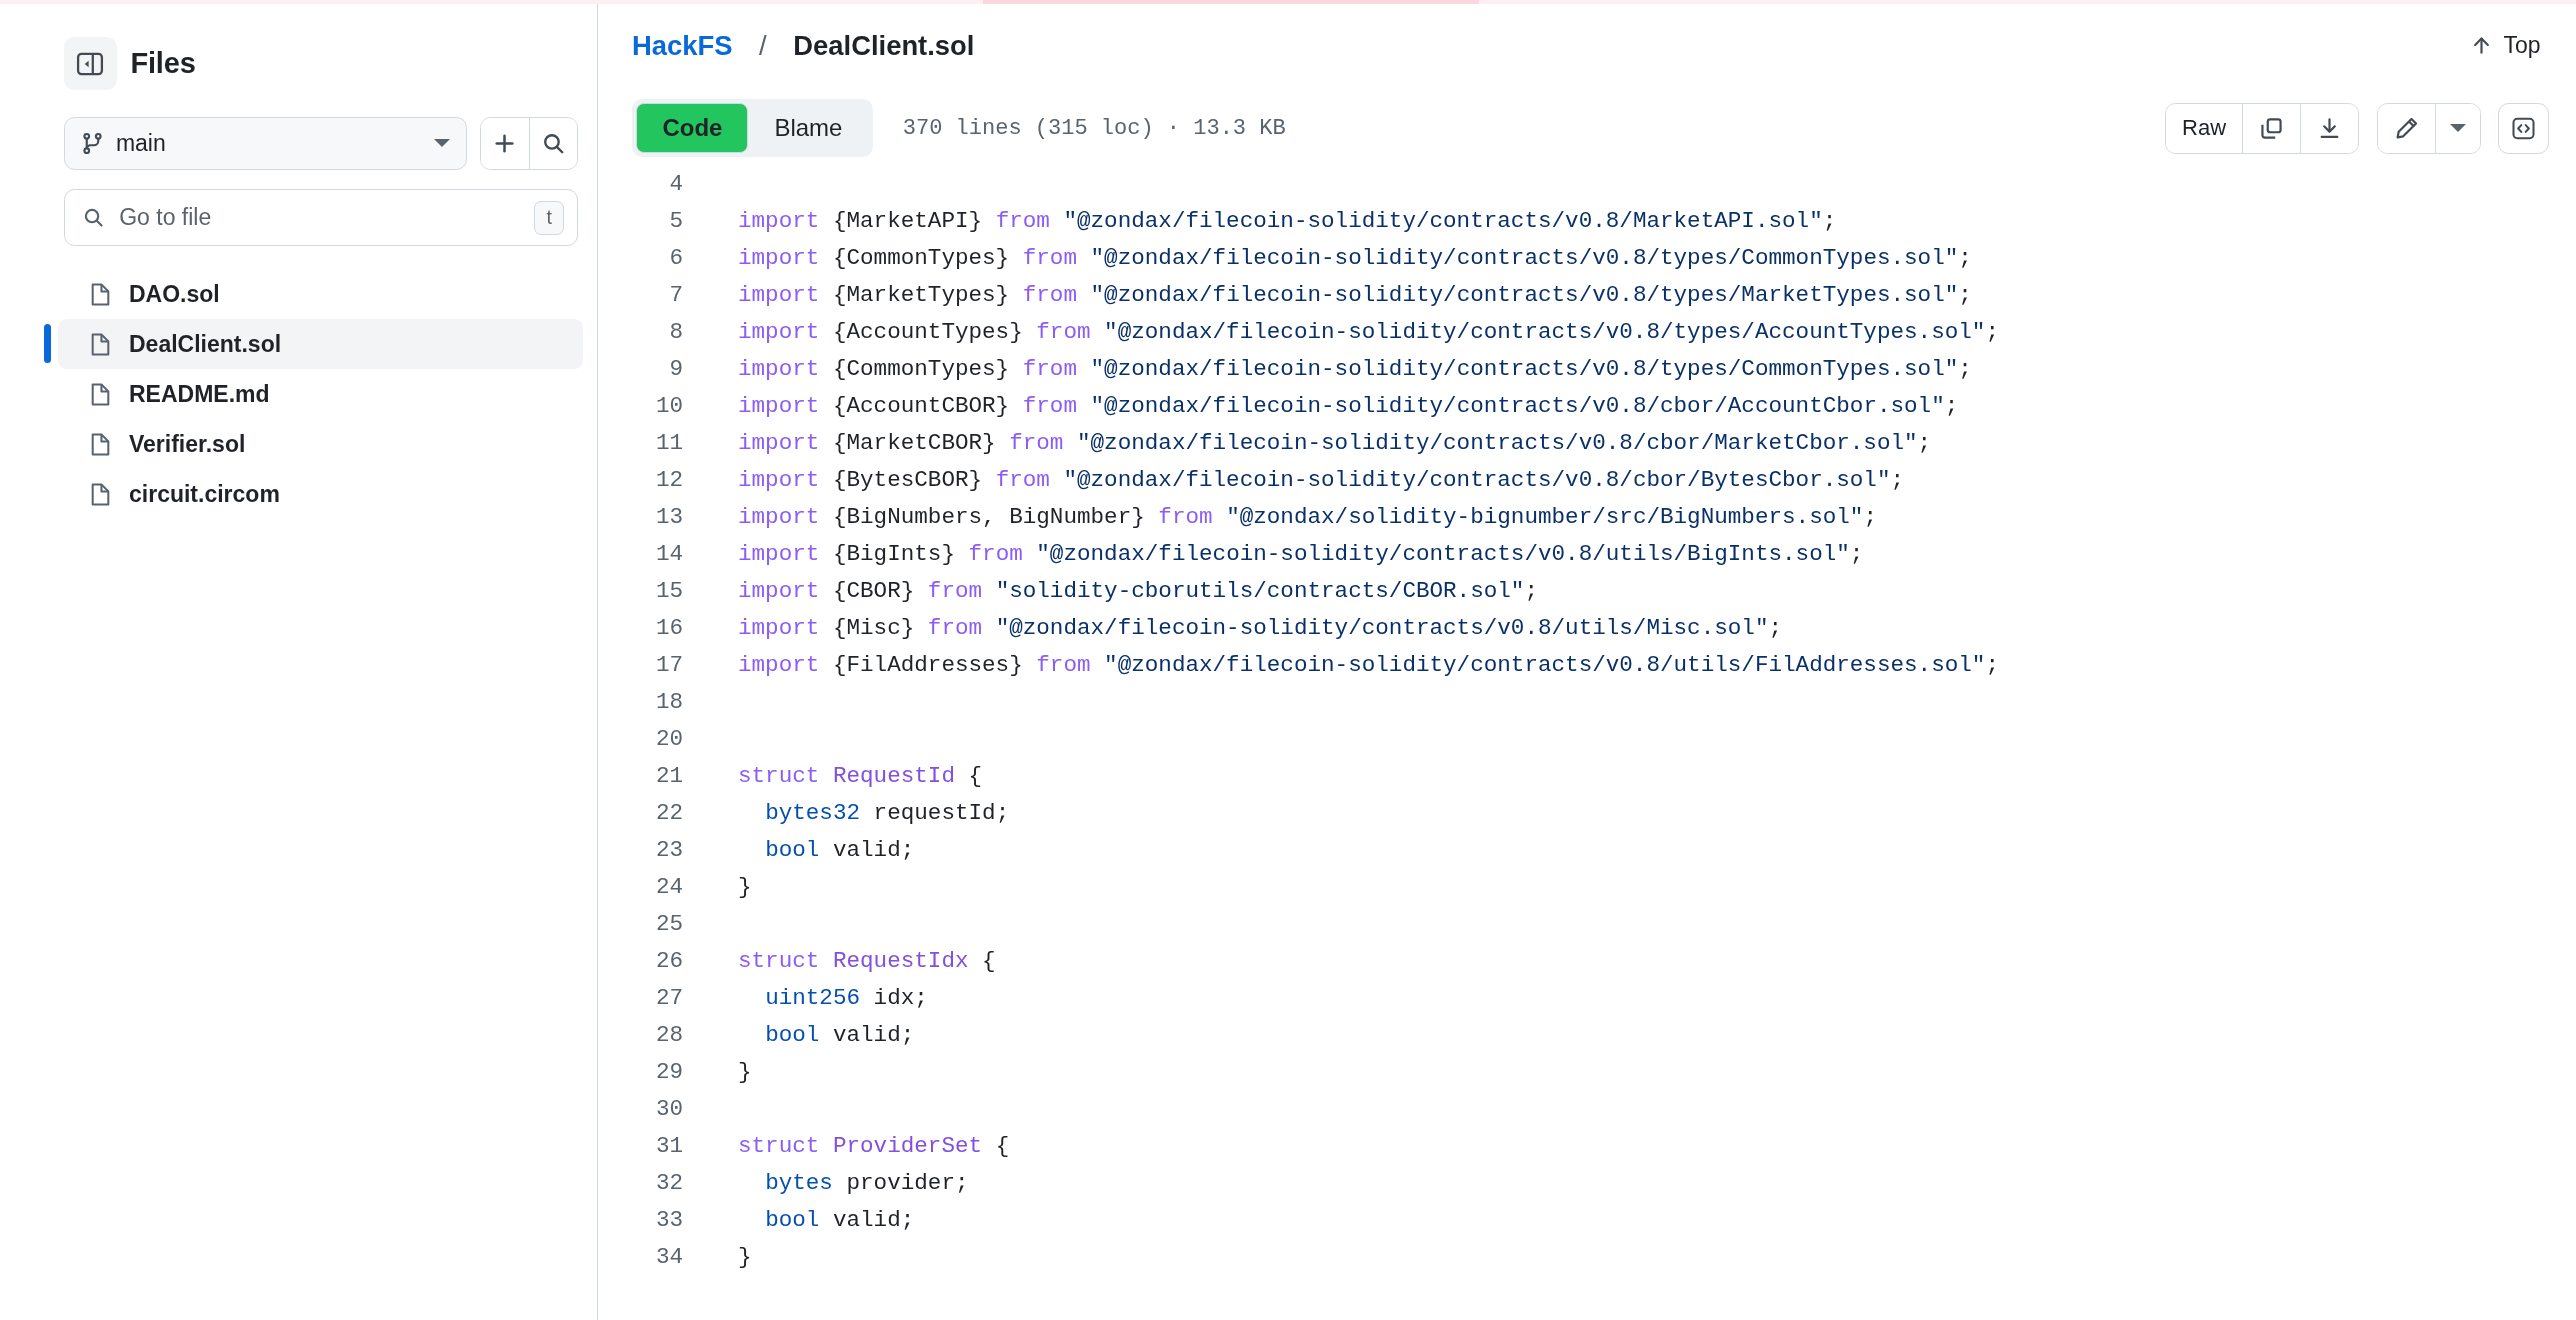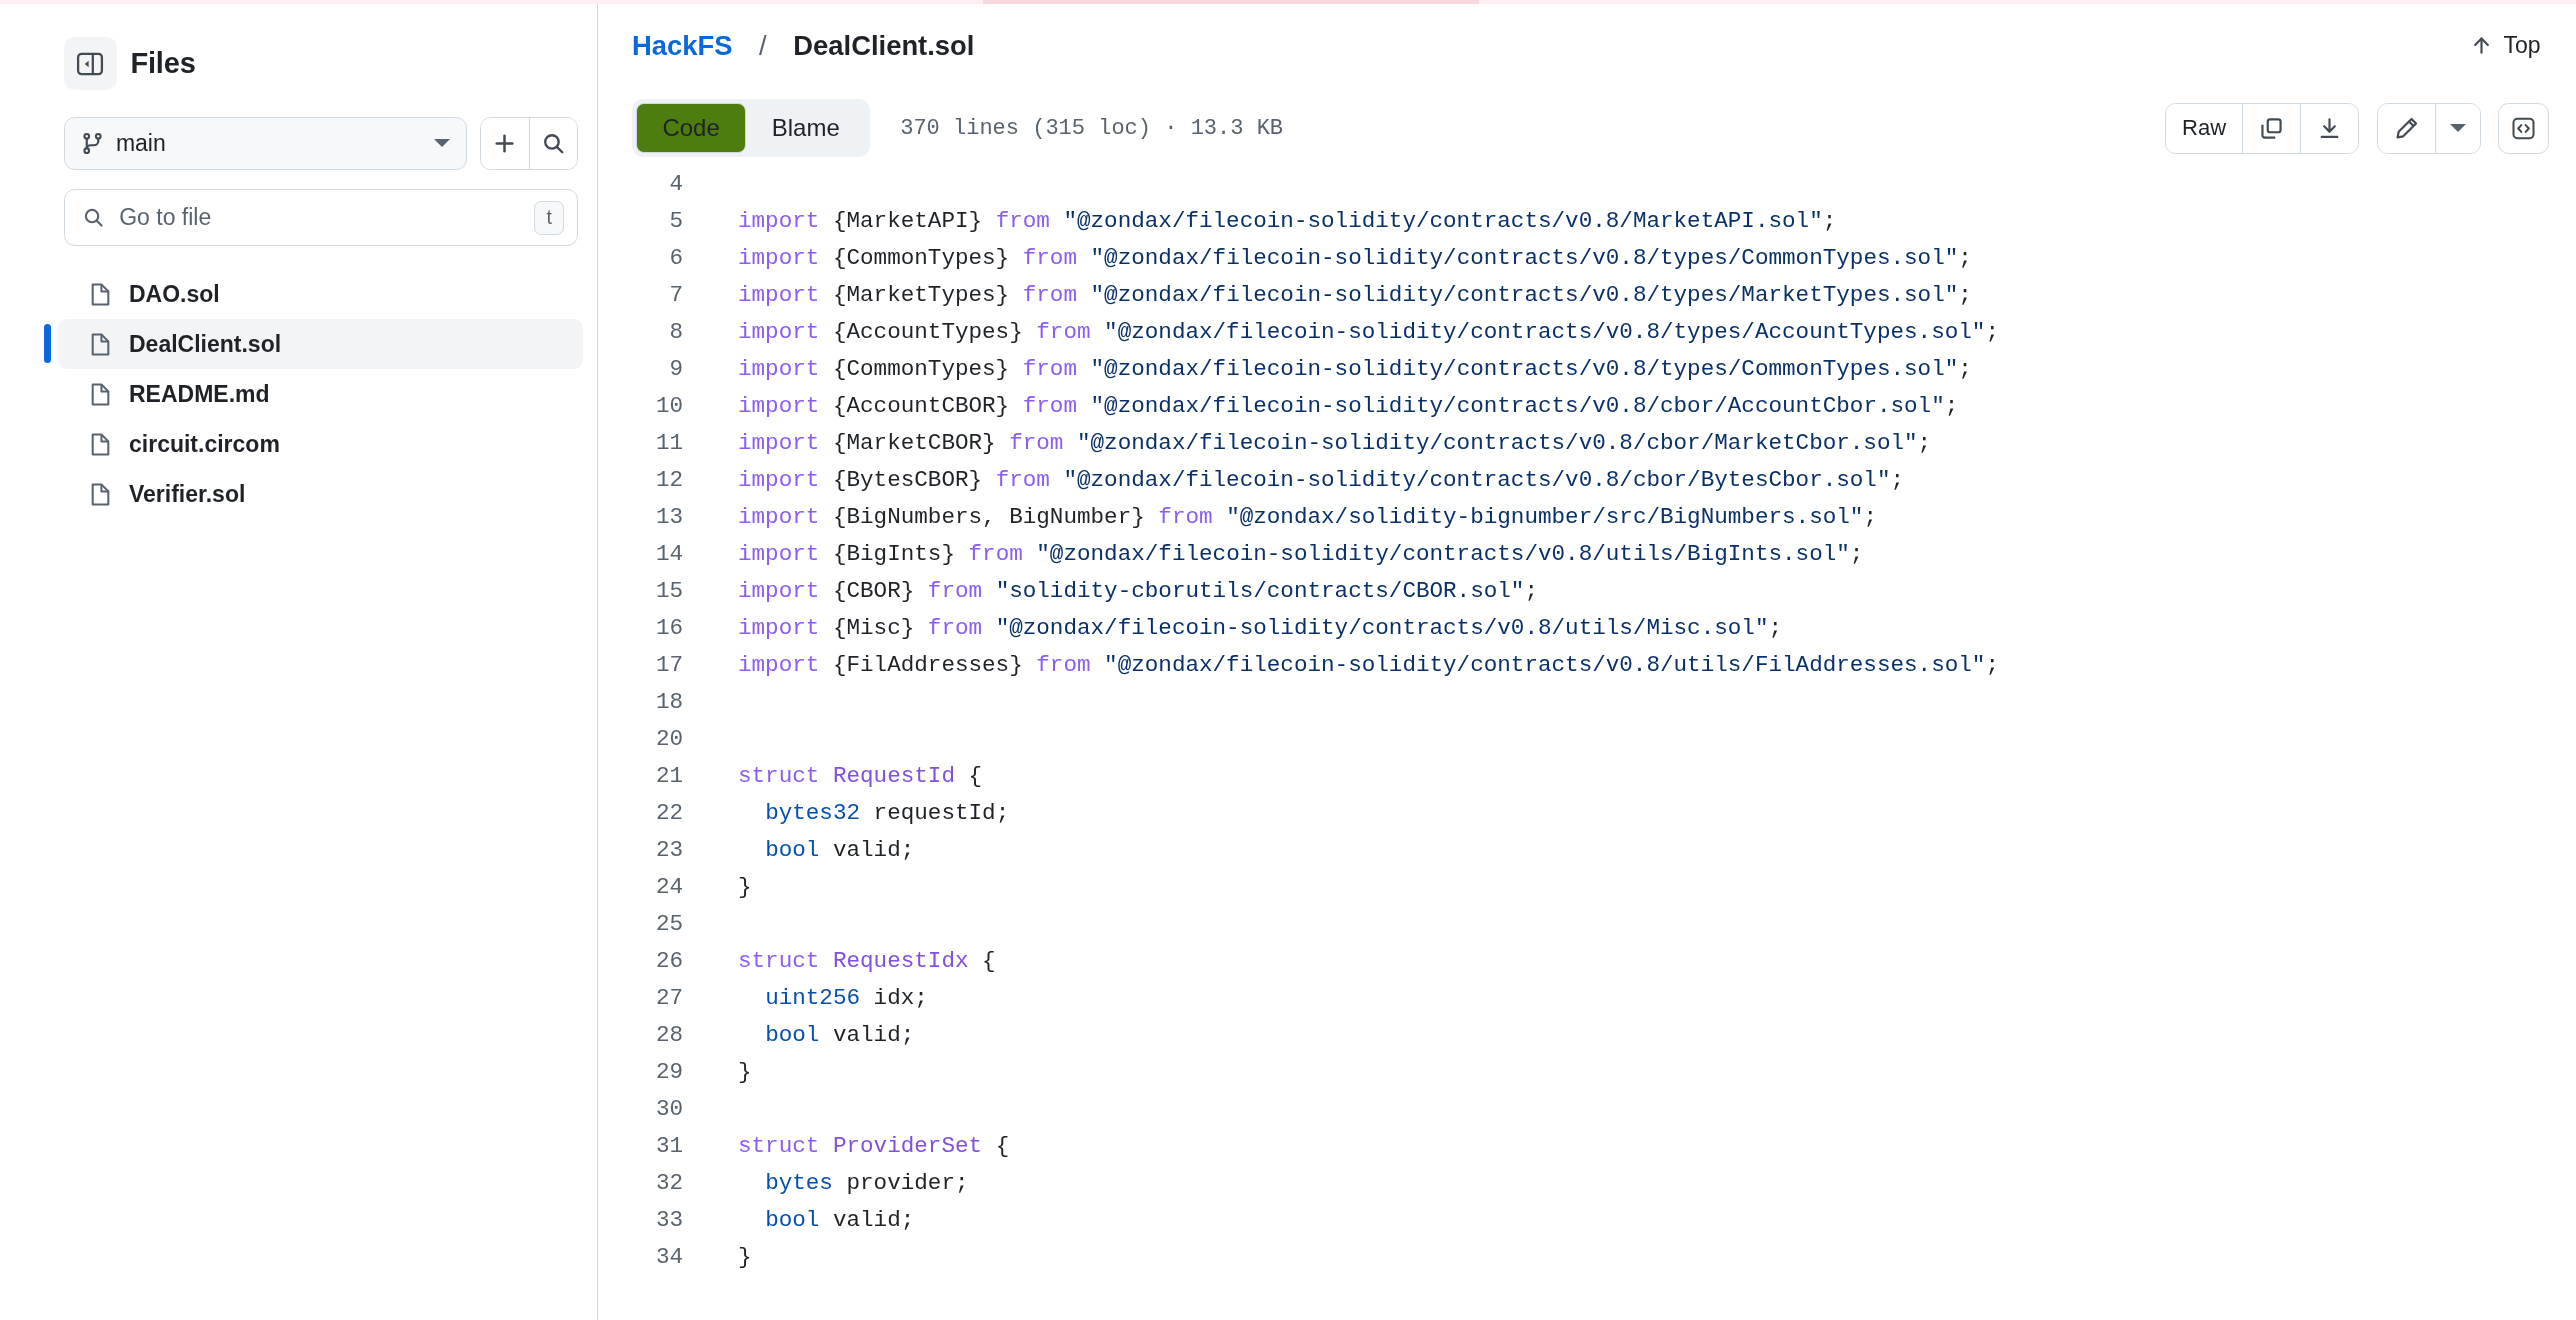--- a/index.html
+++ b/index.html
@@ -86,21 +86,21 @@
   .top-btn { display: flex; align-items: center; gap: 10.6px; font-size: 23px; color: #1f2328; cursor: pointer; background: none; border: none; padding: 5.3px 3.5px; }
   .top-btn svg { width: 23px; height: 23px; }
 
   .toolbar { height: 74px; display: flex; align-items: center; padding: 0 26.6px 0 34px; gap: 0; }
   .segbar { display: flex; background: #eff2f5; border-radius: 10.6px; padding: 4.4px; gap: 0; }
   .seg-item {
     height: 50px; padding: 0 25px; display: flex; align-items: center; justify-content: center;
     font-size: 24px; color: #1f2328; border-radius: 8px; cursor: pointer; background: transparent;
     border: 0.9px solid transparent; font-family: "Liberation Sans", sans-serif;
   }
-  .seg-item.active { background: #4d7c0f; border: 0.9px solid #d1d9e0; font-weight: 400; }
+  .seg-item.active { background: #22c55e; border: 0.9px solid #d1d9e0; font-weight: 700; }
   .meta { font-size: 22px; color: #59636e; margin-left: 30px; font-family: "Liberation Mono", monospace; white-space: nowrap; }
   .tb-spacer { flex: 1 1 auto; }
 
   .tb-right { display: flex; align-items: center; gap: 17.7px; }
   .btn-group { display: flex; height: 51px; border: 0.9px solid #d1d9e0; border-radius: 10.6px; overflow: hidden; background: #fff; }
   .bg-item { display: flex; align-items: center; justify-content: center; background: #fff; border: none; cursor: pointer; padding: 0 16px; height: 100%; }
   .bg-item + .bg-item { border-left: 0.9px solid #d1d9e0; }
   .bg-item svg { width: 25px; height: 25px; }
   .bg-item .lbl { font-size: 22px; color: #1f2328; }
   .bg-item.caret-btn { padding: 0 14px; }
@@ -206,28 +206,28 @@
             <path d="M3 1.6 h5.6 L13 6 v8.4 H3 z"></path>
             <polyline points="8.6,1.6 8.6,6.1 13,6.1"></polyline>
           </svg>
           <span class="fname">README.md</span>
         </div>
         <div class="file-item">
           <svg viewBox="0 0 16 16" fill="none" stroke="#59636e" stroke-width="1.3" stroke-linejoin="round">
             <path d="M3 1.6 h5.6 L13 6 v8.4 H3 z"></path>
             <polyline points="8.6,1.6 8.6,6.1 13,6.1"></polyline>
           </svg>
-          <span class="fname">circuit.circom</span>
+          <span class="fname">Verifier.sol</span>
         </div>
         <div class="file-item">
           <svg viewBox="0 0 16 16" fill="none" stroke="#59636e" stroke-width="1.3" stroke-linejoin="round">
             <path d="M3 1.6 h5.6 L13 6 v8.4 H3 z"></path>
             <polyline points="8.6,1.6 8.6,6.1 13,6.1"></polyline>
           </svg>
-          <span class="fname">Verifier.sol</span>
+          <span class="fname">circuit.circom</span>
         </div>
       </div>
   </aside>
 
   <section class="main">
 
     <div class="main-head">
       <div class="breadcrumb">
         <span class="crumb-repo">HackFS</span>
         <span class="crumb-sep">/</span>

